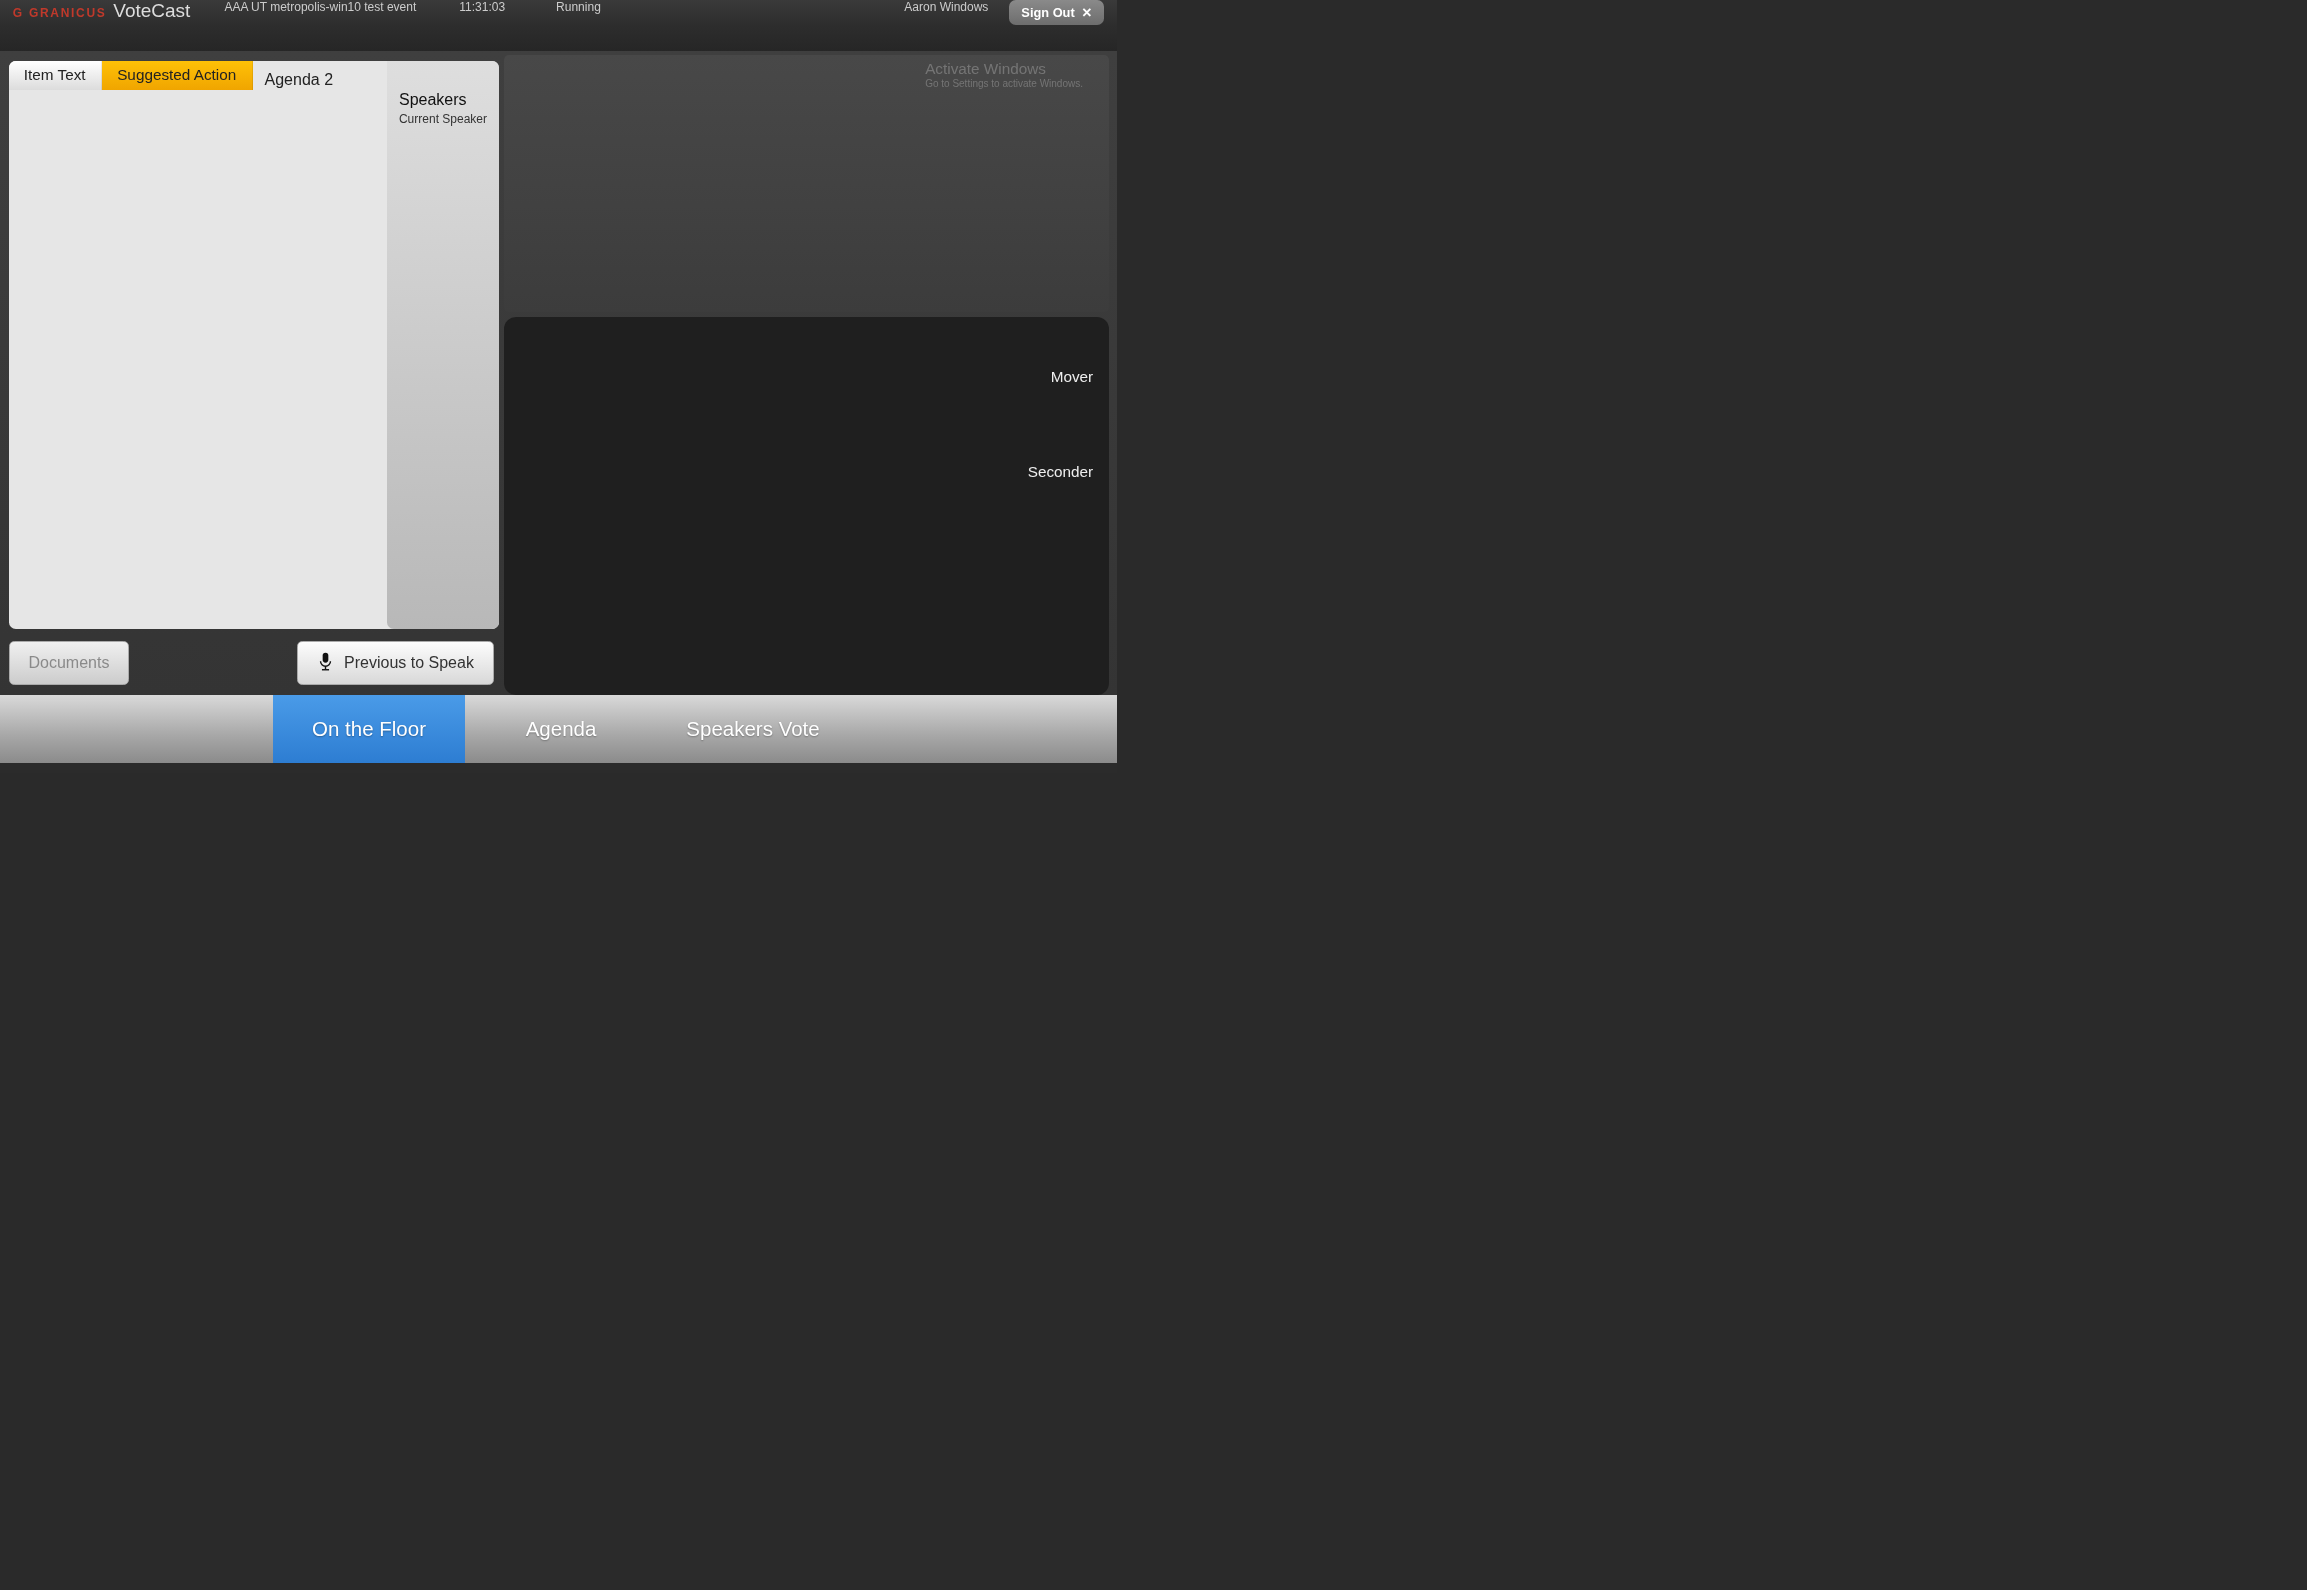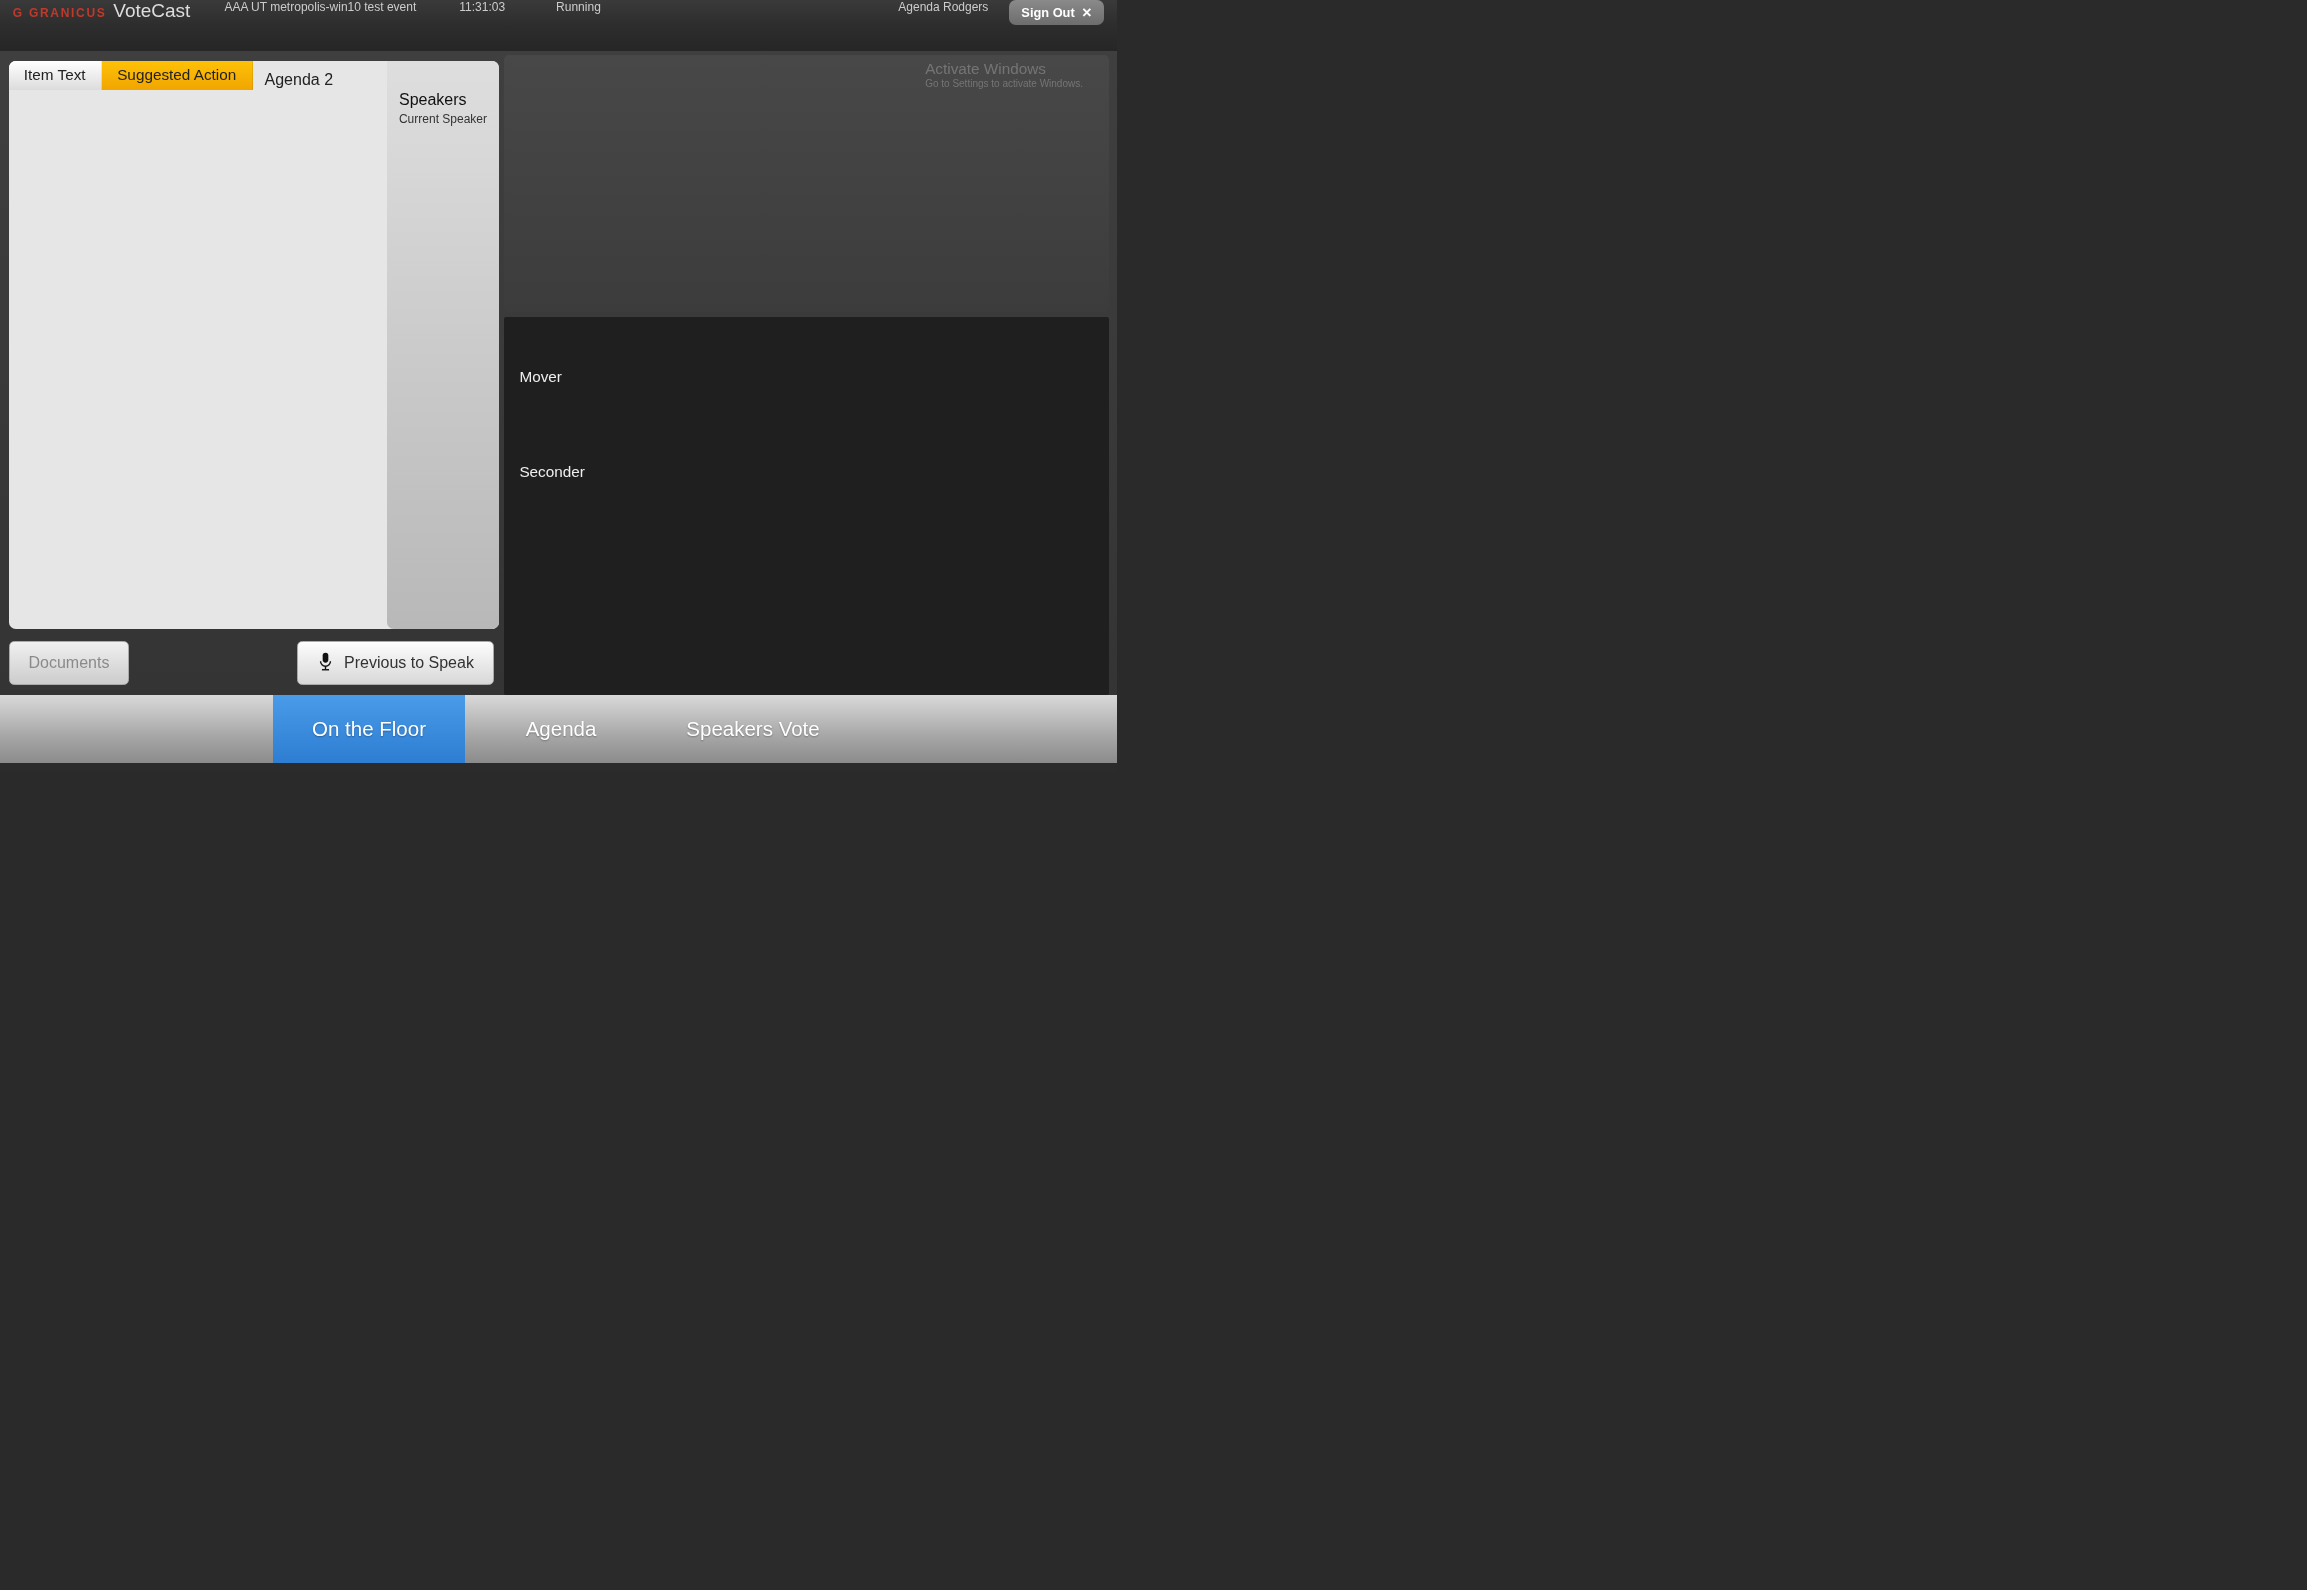--- a/index.html
+++ b/index.html
@@ -89,24 +89,25 @@
     background: linear-gradient(to bottom, #484848 0%, #3c3c3c 100%);
     border-radius: 5.1px;
     margin-left: 5.1px;
     margin-top: 4.3px;
   }
   .right-bottom {
     flex: 1;
     background: #1f1f1f;
     margin-left: 5.1px;
     margin-top: 5.1px;
-    border-radius: 2px;
+    border-radius: 12px;
     padding: 51px 15.3px 15.3px 15.3px;
     color: #eee;
     font-size: 15.3px;
+    text-align: right;
   }
   .right-bottom .label-row { margin-bottom: 77px; }
 
   
   .item-card {
     background: #e6e6e6;
     border-radius: 6.8px;
     flex: 1;
     display: flex;
     flex-direction: row;
@@ -221,21 +222,21 @@
     <div class="brand">
       <span class="brand-logo">
         <span style="color:#c0392b; font-weight:bold;">G</span> <span>GRANICUS</span>
       </span>
       <span class="brand-name">VoteCast</span>
     </div>
     <div class="header-event">AAA UT metropolis-win10 test event</div>
     <div class="header-time">11:31:03</div>
     <div class="header-status">Running</div>
     <div class="header-spacer"></div>
-    <div class="header-user">Agenda Rodgers</div>
+    <div class="header-user">Aaron Windows</div>
     <button class="signout-btn">
       <span>Sign Out</span>
       <span class="x">✕</span>
     </button>
   </div>
 
   <div class="main">
 
     <div class="left-col">
       <div class="item-card">

